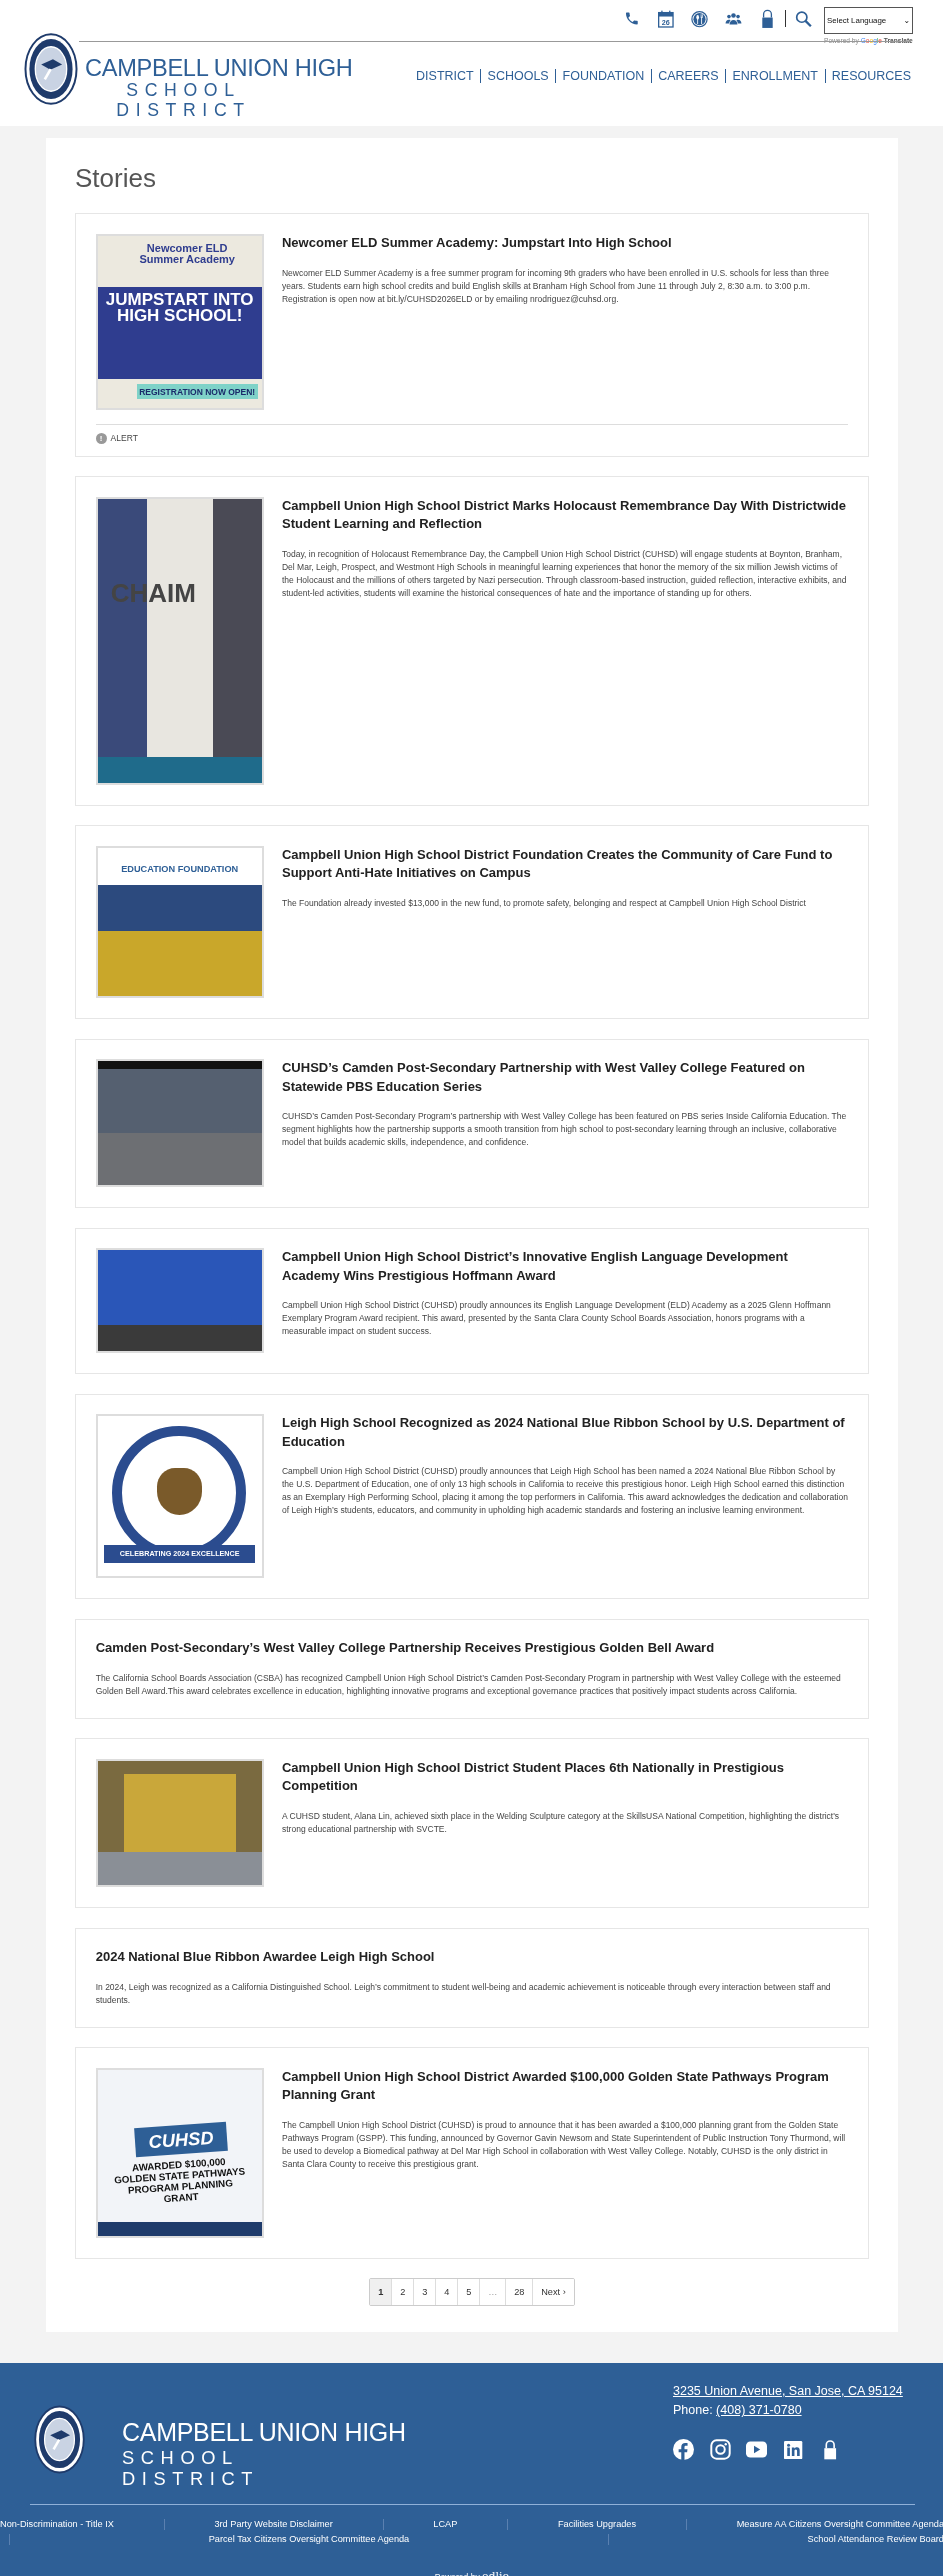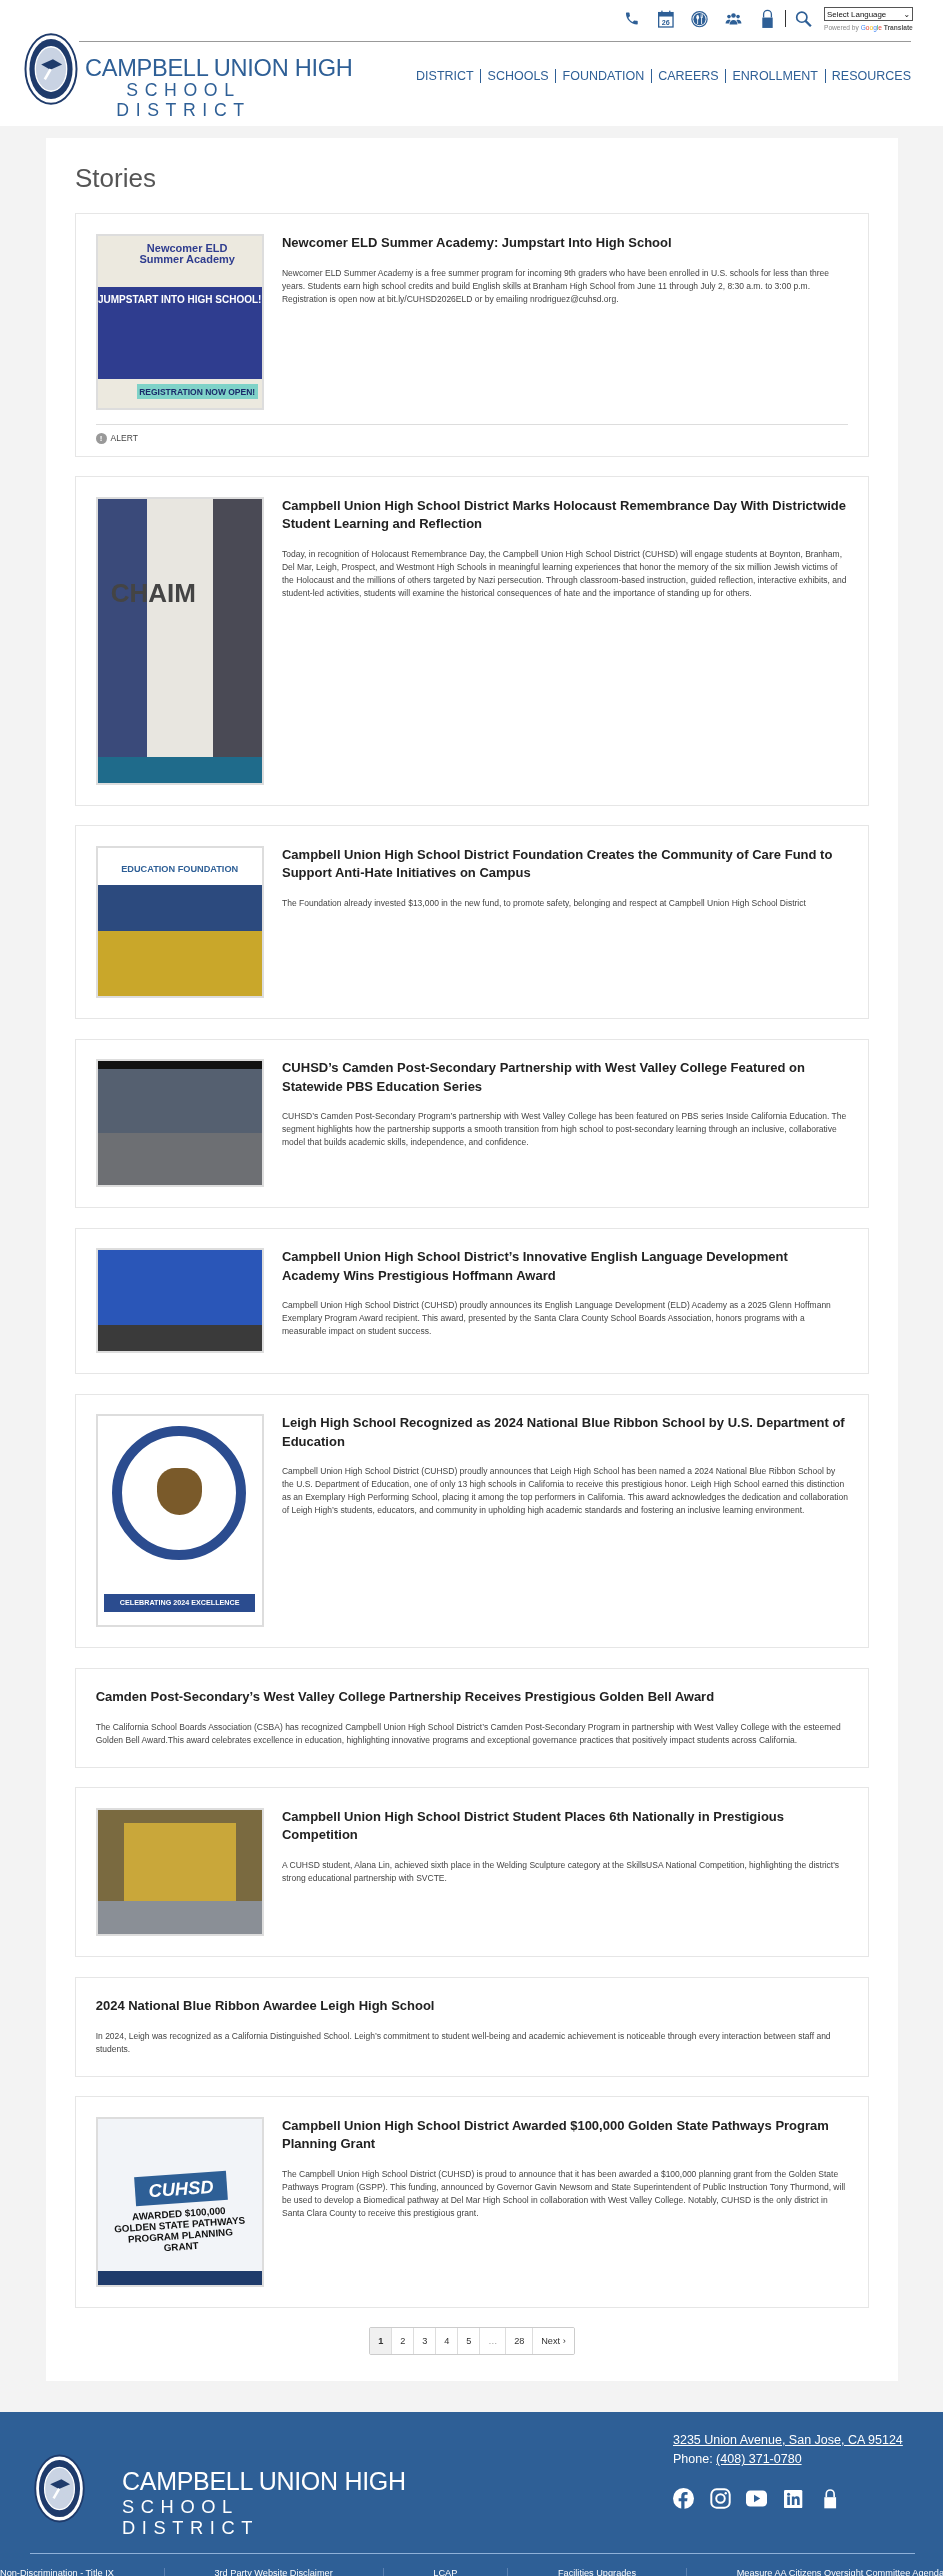--- a/index.html
+++ b/index.html
@@ -6,21 +6,21 @@
   body { width: 944px; background: #f3f3f3; font-family: "Liberation Sans", sans-serif; color: #333; }
   a { color: inherit; text-decoration: none; }
 
   
   .header { background: #fff; height: 126px; position: relative; }
   .utility { position: absolute; top: 5.2px; right: 31px; display: flex; align-items: flex-start; gap: 0; }
   .util-icons { display: flex; align-items: center; gap: 17px; margin-top: 3.9px; margin-right: 11.8px; }
   .util-icon { width: 17px; height: 19.7px; display: flex; align-items: center; justify-content: center; color: #2e5f96; }
   .util-divider { width: 0.7px; height: 17px; background: #333; margin: 0 -7.9px; }
   .lang-box { display: flex; flex-direction: column; margin-top: 2px; }
-  .lang-select { width: 89px; height: 14px; border: 0.7px solid #555; font-size: 7.9px; padding: 0.7px 2px; display: flex; justify-content: space-between; align-items: center; background: #fff; color: #111; }
+  .lang-select { width: 89px; height: 27px; border: 0.7px solid #555; font-size: 7.9px; padding: 0.7px 2px; display: flex; justify-content: space-between; align-items: center; background: #fff; color: #111; }
   .powered { font-size: 6.6px; color: #888; margin-top: 3.3px; }
   .powered b { color: #555; }
   .powered .g1{color:#4285f4}.powered .g2{color:#ea4335}.powered .g3{color:#fbbc05}.powered .g4{color:#34a853}
   .header-rule { position: absolute; top: 41px; left: 79px; right: 33px; height: 0.7px; background: #999; }
   .logo-seal { position: absolute; top: 33px; left: 23.6px; width: 54px; height: 72px; }
   .brand { position: absolute; top: 55px; left: 85px; width: 197px; color: #2e5f96; text-align: center; }
   .brand-l1 { font-size: 23.6px; letter-spacing: -0.3px; line-height: 26px; white-space: nowrap; }
   .brand-l2 { font-size: 17.7px; letter-spacing: 6.6px; line-height: 19.7px; }
   .brand-l3 { font-size: 17.7px; letter-spacing: 6.6px; line-height: 19.7px; }
   .mainnav { position: absolute; top: 69px; right: 33px; display: flex; align-items: center; font-size: 12.5px; color: #2e5f96; }
@@ -38,34 +38,34 @@
   .alert-row { display: flex; align-items: center; gap: 3.9px; font-size: 8.5px; color: #444; padding-top: 7.9px; }
   .alert-icon { width: 11px; height: 11px; border-radius: 50%; background: #999; color: #fff; font-size: 7.9px; font-weight: bold; display: flex; align-items: center; justify-content: center; }
   .card-1-wrap { border: 0.7px solid #e6e6e6; padding: 19.7px 19.7px 11.8px; margin-bottom: 19.7px; }
   .card-1-wrap .card { border: none; padding: 0; margin-bottom: 14.4px; }
   .hr { height: 0.7px; background: #ddd; }
 
   
   .t-eld { height: 176px; background: #ece9df; }
   .t-eld .band { position: absolute; left: 0; right: 0; top: 51px; height: 92px; background: #2f3d8f; }
   .t-eld .h { position: absolute; top: 6.6px; left: 41px; right: 26px; color: #2f3d8f; font-weight: bold; font-size: 11px; text-align: center; line-height: 11.8px; }
-  .t-eld .j { position: absolute; top: 56px; left: 0; right: 0; text-align: center; color: #fff; font-weight: bold; font-size: 10px; line-height: 15.7px; }
+  .t-eld .j { position: absolute; top: 56px; left: 0; right: 0; text-align: center; color: #fff; font-weight: bold; font-size: 17px; line-height: 15.7px; }
   .t-eld .reg { position: absolute; top: 148px; left: 39px; right: 4px; background: #7fd2c8; text-align: center; font-weight: bold; font-size: 8.5px; color: #1a2a6a; padding: 2.6px 0; }
   .t-chaim { height: 288px; background: linear-gradient(90deg,#3a4a7a 0 30%,#e8e6e0 30% 70%,#4a4a55 70%); }
   .t-chaim .txt { position: absolute; top: 79px; left: 13px; color: #444; font-size: 26px; font-weight: bold; }
   .t-chaim .bot { position: absolute; bottom: 0; left: 0; right: 0; height: 26px; background: #1f6b8b; }
   .t-found { height: 152px; background: #c9a72a; }
   .t-found .top { position: absolute; top: 0; left: 0; right: 0; height: 37px; background: #fff; text-align: center; color: #2e5f96; font-weight: bold; font-size: 9.2px; padding-top: 15.7px; }
   .t-found .mid { position: absolute; top: 37px; left: 0; right: 0; height: 46px; background: #2c4a7e; }
   .t-kqed { height: 128px; background: #556070; }
   .t-kqed .bar { position: absolute; top: 0; left: 0; right: 0; height: 7.9px; background: #111; }
   .t-kqed .road { position: absolute; bottom: 0; left: 0; right: 0; height: 52px; background: #6d6f73; }
   .t-hoff { height: 105px; background: #2a56b8; }
   .t-hoff .floor { position: absolute; bottom: 0; left: 0; right: 0; height: 26px; background: #3a3a3a; }
-  .t-ribbon { height: 213px; background: #fff; }
+  .t-ribbon { height: 164px; background: #fff; }
   .t-ribbon .ring { position: absolute; top: 9.2px; left: 14.4px; width: 134px; height: 134px; border-radius: 50%; border: 10.5px solid #2b4c8f; background: #fff; }
   .t-ribbon .eagle { position: absolute; top: 52px; left: 59px; width: 45px; height: 47px; background: #7a5a2a; border-radius: 40% 40% 50% 50%; }
   .t-ribbon .band { position: absolute; bottom: 13px; left: 6.6px; right: 6.6px; height: 18.3px; background: #2b4c8f; color: #fff; text-align: center; font-size: 7.2px; font-weight: bold; line-height: 18.3px; }
   .t-weld { height: 128px; background: #7a6a40; }
   .t-weld .gold { position: absolute; top: 13px; left: 26px; right: 26px; height: 79px; background: #c9a73a; }
   .t-weld .ground { position: absolute; bottom: 0; left: 0; right: 0; height: 33px; background: #8a8f96; }
   .t-gspp { height: 170px; background: #f2f4f8; }
   .t-gspp .cu { position: absolute; top: 55px; left: 37px; width: 92px; height: 29px; background: #2e5f96; color: #fff; font-weight: bold; font-size: 18.3px; font-style: italic; text-align: center; line-height: 29px; transform: rotate(-4deg); }
   .t-gspp .aw { position: absolute; top: 89px; left: 13px; right: 13px; text-align: center; font-weight: bold; font-size: 9.8px; line-height: 11px; color: #111; transform: rotate(-4deg); }
   .t-gspp .foot { position: absolute; bottom: 0; left: 0; right: 0; height: 14.4px; background: #1f3b6b; }

